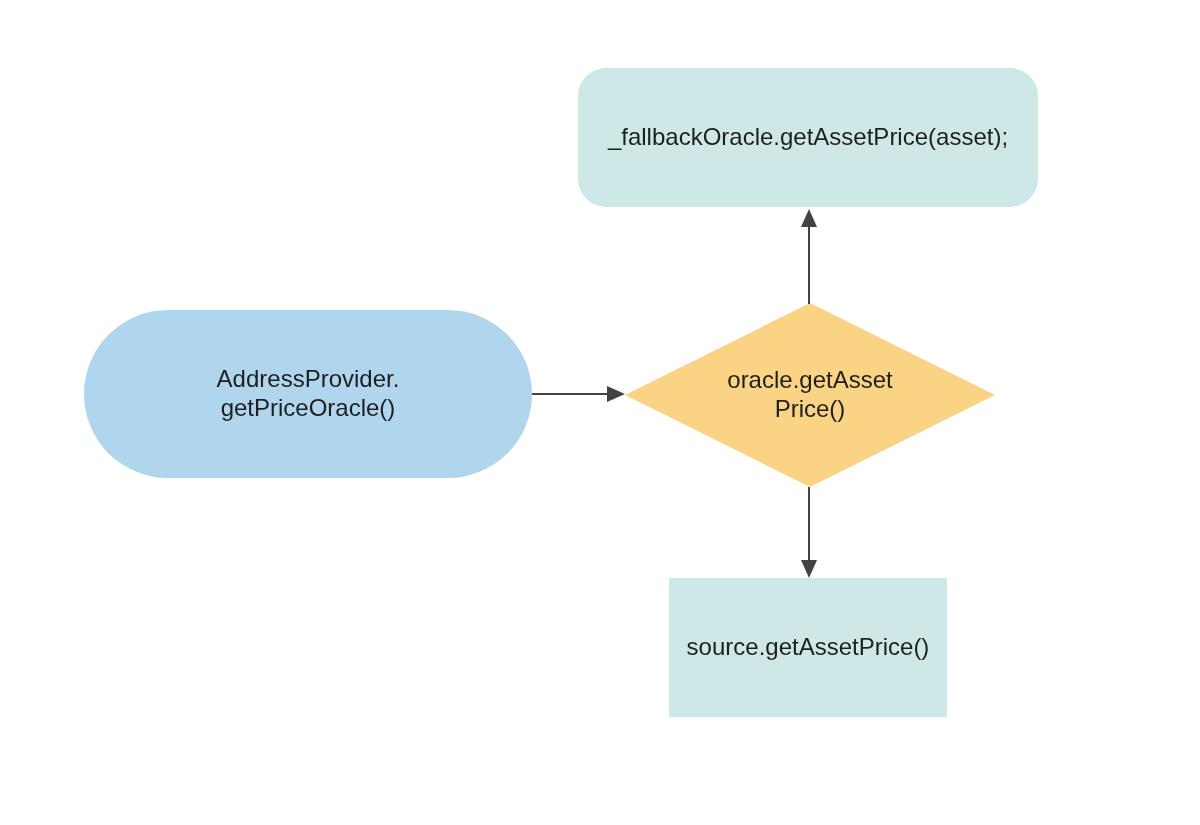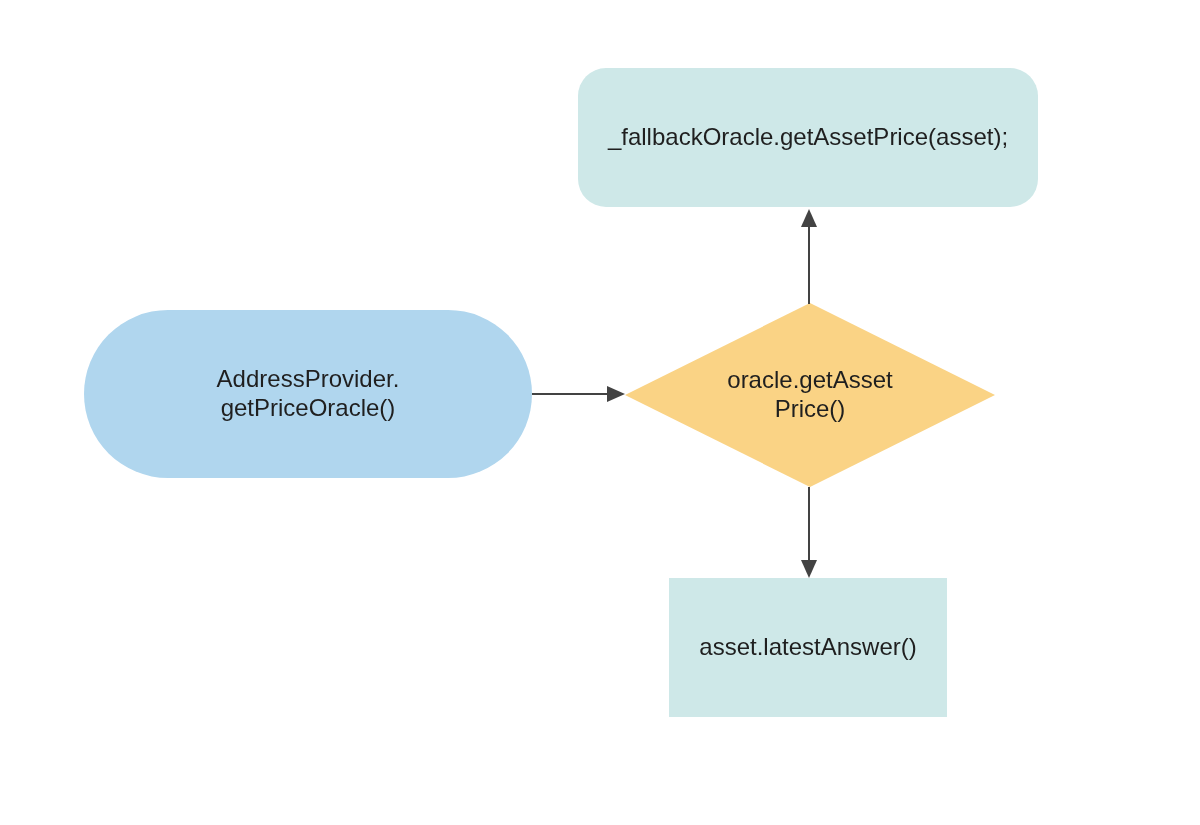--- a/index.html
+++ b/index.html
@@ -77,21 +77,21 @@
     <span class="line-txt">oracle.getAsset</span>
     <span class="line-txt">Price()</span>
   </div>
 
   <div class="node stadium" style="background-color: rgb(176, 214, 238);">
     <span class="line-txt">AddressProvider.</span>
     <span class="line-txt">getPriceOracle()</span>
   </div>
 
   <div class="node rect-bottom" style="background-color: rgb(206, 232, 232);">
-    <span class="line-txt">asset.latestAnswer()</span>
+    <span class="line-txt">source.getAssetPrice()</span>
   </div>
 
   <div>
     <div class="seg h" style="left:532px; top:393px; width:76px;"></div>
     <div class="head right" style="left:607px; top:386px;"></div>
   </div>
 
   <div>
     <div class="head up" style="left:801px; top:209px;"></div>
     <div class="seg v" style="left:808px; top:226px; height:78px;"></div>

